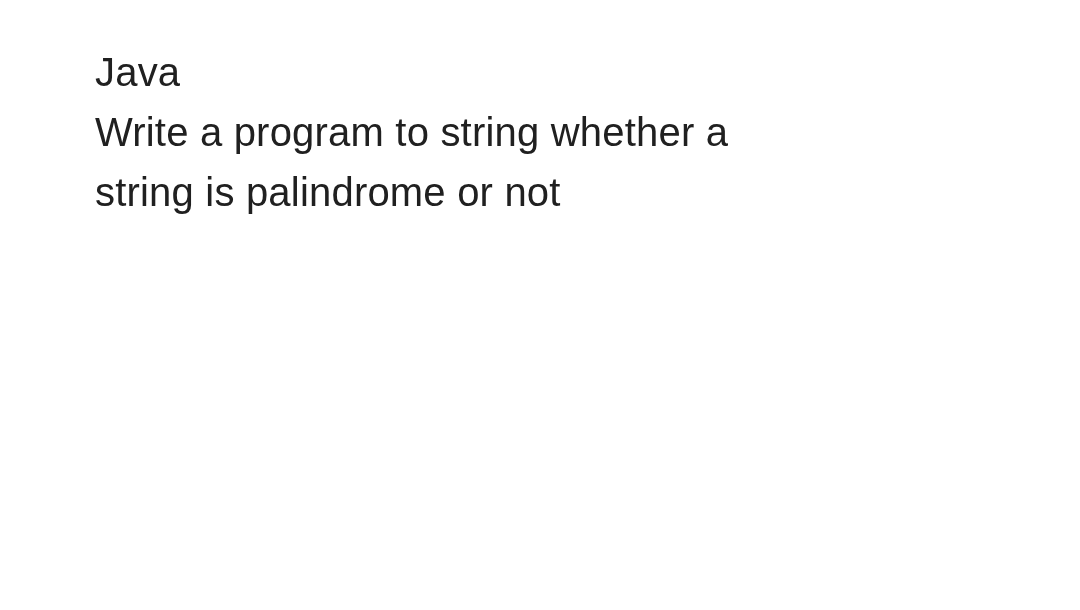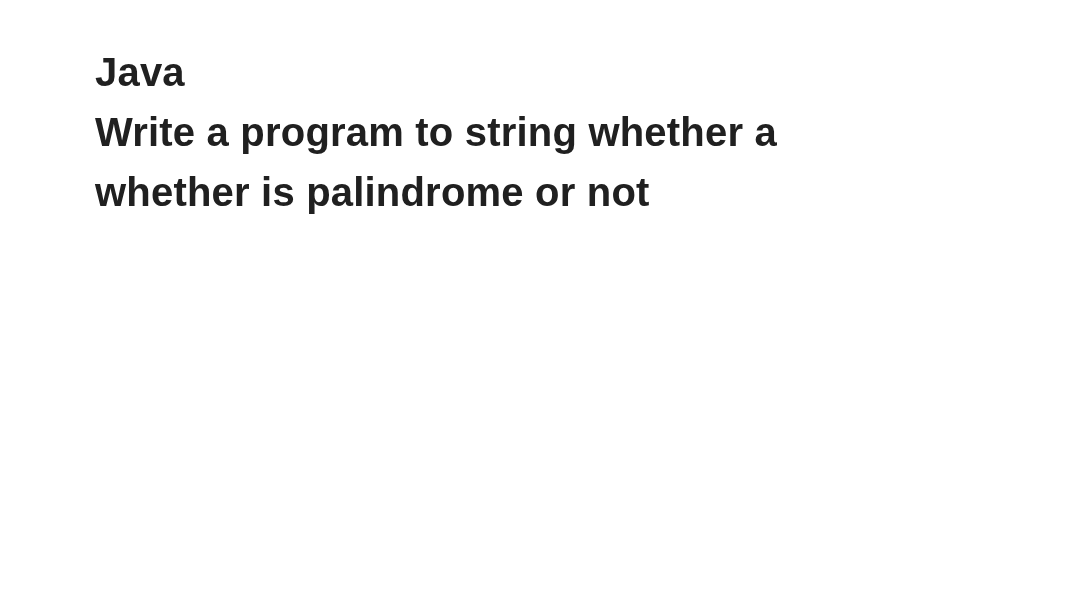--- a/index.html
+++ b/index.html
@@ -12,26 +12,25 @@
       height: 610px;
       background: #ffffff;
       font-family: Arial, Helvetica, sans-serif;
       padding: 42px 95px;
     }
     .text-block {
       color: #202020;
       font-size: 40px;
       line-height: 1.5;
       letter-spacing: 0.2px;
-      font-weight: bold;
     }
     .line {
       display: block;
     }
   </style>
 </head>
 <body>
 
 <div class="text-block">
   <span class="line">Java</span>
   <span class="line">Write a program to string whether a</span>
-  <span class="line">whether is palindrome or not</span>
+  <span class="line">string is palindrome or not</span>
 </div>
 
 </body></html>

